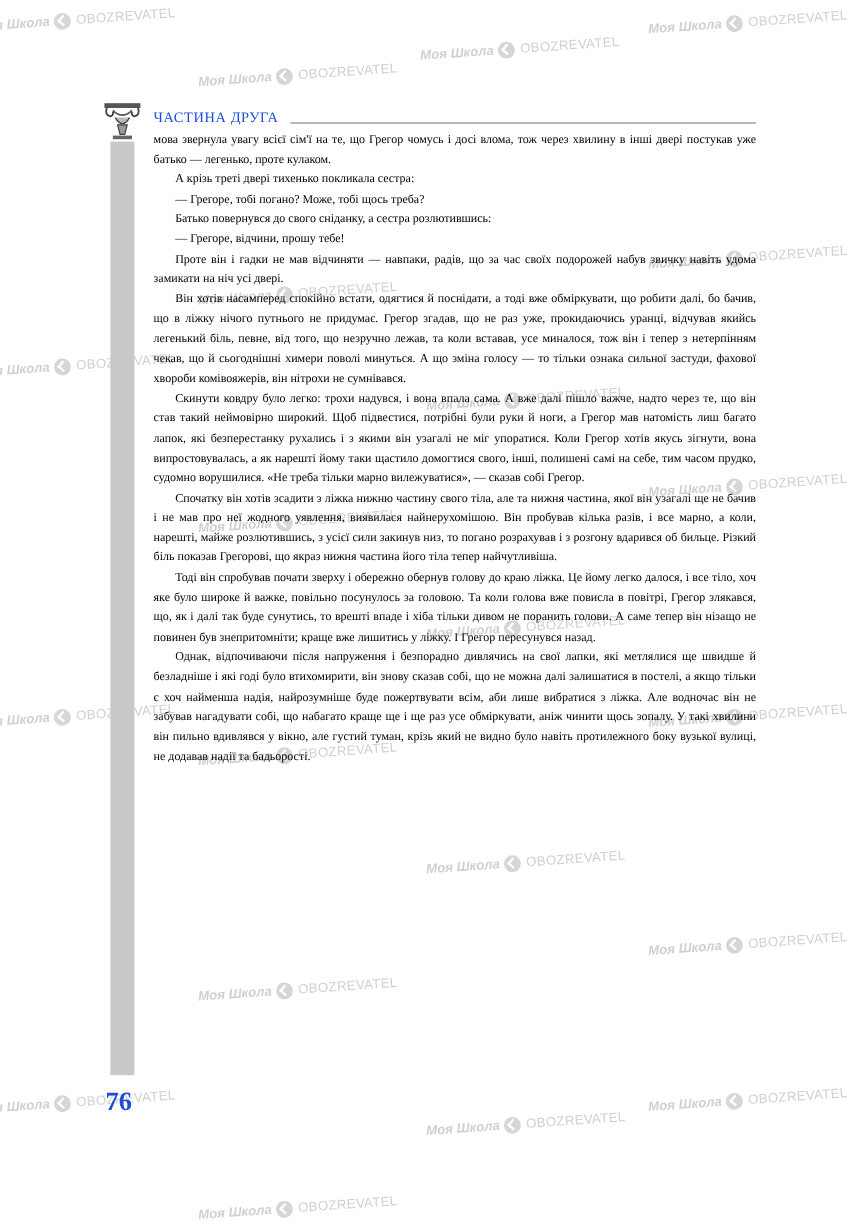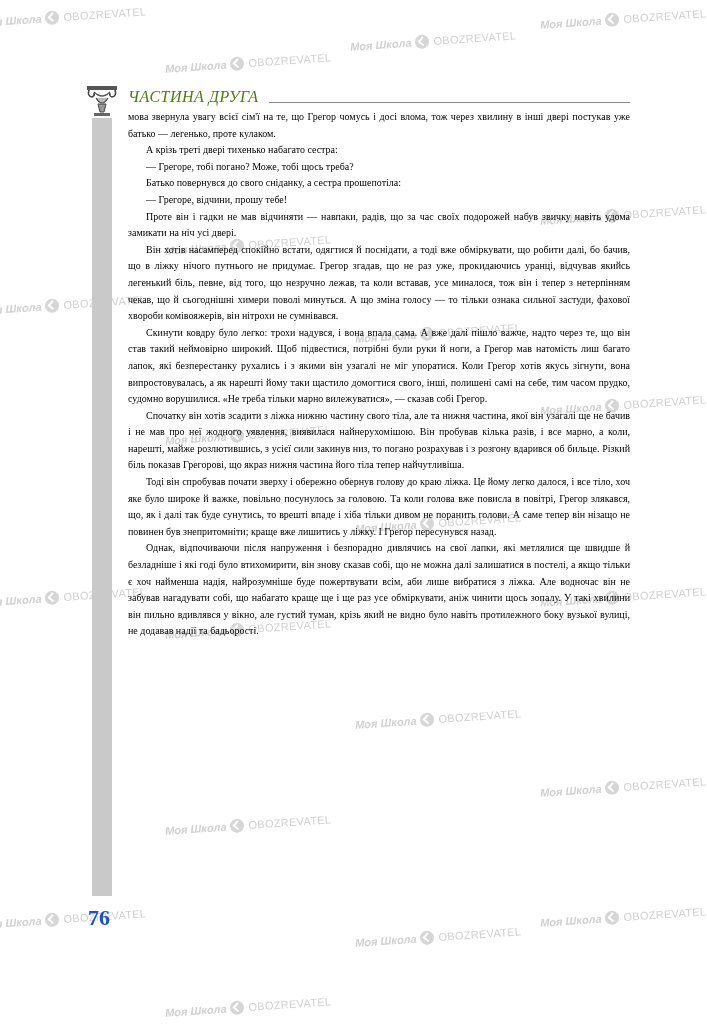--- a/index.html
+++ b/index.html
@@ -25,21 +25,21 @@
     .column-bar {
       position: absolute; left: 92px; top: 118px; width: 20px; height: 778px; background: #c9c9c9;
     }
     .capital {
       position: absolute; left: 86px; top: 84px; width: 32px; height: 36px;
     }
     .header {
       position: absolute; left: 128px; top: 88px; width: 502px; height: 18px; display: flex; align-items: flex-end;
     }
     .header-title {
-      font-style: italic; font-size: 16px; letter-spacing: 0.5px; color: #4d7c0f; white-space: nowrap;
+      font-size: 12px; letter-spacing: 0.5px; color: #1d4ed8; white-space: nowrap;
     }
     .header-rule { flex: 1; border-bottom: 1px solid #888; margin-left: 10px; margin-bottom: 3px; }
     .text-block {
       position: absolute; left: 128px; top: 109px; width: 502px;
       font-size: 10px; line-height: 16.6px; text-align: justify; color: #000000;
     }
     .text-block p { margin: 0; text-indent: 18px; }
     .text-block p.no-indent { text-indent: 0; }
     .page-number {
       position: absolute; left: 88px; top: 905px; font-size: 22px; font-weight: bold; color: #1d4ed8;
@@ -167,23 +167,23 @@
   </svg>
 </div>
 
 <div class="header">
   <span class="header-title">ЧАСТИНА ДРУГА</span>
   <span class="header-rule"></span>
 </div>
 
 <div class="text-block">
   <p class="no-indent">мова звернула увагу всієї сім'ї на те, що Грегор чомусь і досі влома, тож через хвилину в інші двері постукав уже батько — легенько, проте кулаком.</p>
-  <p>А крізь треті двері тихенько набагато сестра:</p>
+  <p>А крізь треті двері тихенько покликала сестра:</p>
   <p>— Грегоре, тобі погано? Може, тобі щось треба?</p>
-  <p>Батько повернувся до свого сніданку, а сестра прошепотіла:</p>
+  <p>Батько повернувся до свого сніданку, а сестра розлютившись:</p>
   <p>— Грегоре, відчини, прошу тебе!</p>
   <p>Проте він і гадки не мав відчиняти — навпаки, радів, що за час своїх подорожей набув звичку навіть удома замикати на ніч усі двері.</p>
   <p>Він хотів насамперед спокійно встати, одягтися й поснідати, а тоді вже обміркувати, що робити далі, бо бачив, що в ліжку нічого путнього не придумає. Грегор згадав, що не раз уже, прокидаючись уранці, відчував якийсь легенький біль, певне, від того, що незручно лежав, та коли вставав, усе миналося, тож він і тепер з нетерпінням чекав, що й сьогоднішні химери поволі минуться. А що зміна голосу — то тільки ознака сильної застуди, фахової хвороби комівояжерів, він нітрохи не сумнівався.</p>
   <p>Скинути ковдру було легко: трохи надувся, і вона впала сама. А вже далі пішло важче, надто через те, що він став такий неймовірно широкий. Щоб підвестися, потрібні були руки й ноги, а Грегор мав натомість лиш багато лапок, які безперестанку рухались і з якими він узагалі не міг упоратися. Коли Грегор хотів якусь зігнути, вона випростовувалась, а як нарешті йому таки щастило домогтися свого, інші, полишені самі на себе, тим часом прудко, судомно ворушилися. «Не треба тільки марно вилежуватися», — сказав собі Грегор.</p>
   <p>Спочатку він хотів зсадити з ліжка нижню частину свого тіла, але та нижня частина, якої він узагалі ще не бачив і не мав про неї жодного уявлення, виявилася найнерухомішою. Він пробував кілька разів, і все марно, а коли, нарешті, майже розлютившись, з усієї сили закинув низ, то погано розрахував і з розгону вдарився об бильце. Різкий біль показав Грегорові, що якраз нижня частина його тіла тепер найчутливіша.</p>
   <p>Тоді він спробував почати зверху і обережно обернув голову до краю ліжка. Це йому легко далося, і все тіло, хоч яке було широке й важке, повільно посунулось за головою. Та коли голова вже повисла в повітрі, Грегор злякався, що, як і далі так буде сунутись, то врешті впаде і хіба тільки дивом не поранить голови. А саме тепер він нізащо не повинен був знепритомніти; краще вже лишитись у ліжку. І Грегор пересунувся назад.</p>
   <p>Однак, відпочиваючи після напруження і безпорадно дивлячись на свої лапки, які метлялися ще швидше й безладніше і які годі було втихомирити, він знову сказав собі, що не можна далі залишатися в постелі, а якщо тільки є хоч найменша надія, найрозумніше буде пожертвувати всім, аби лише вибратися з ліжка. Але водночас він не забував нагадувати собі, що набагато краще ще і ще раз усе обміркувати, аніж чинити щось зопалу. У такі хвилини він пильно вдивлявся у вікно, але густий туман, крізь який не видно було навіть протилежного боку вузької вулиці, не додавав надії та бадьорості.</p>
 </div>
 
 <div class="page-number">76</div>

